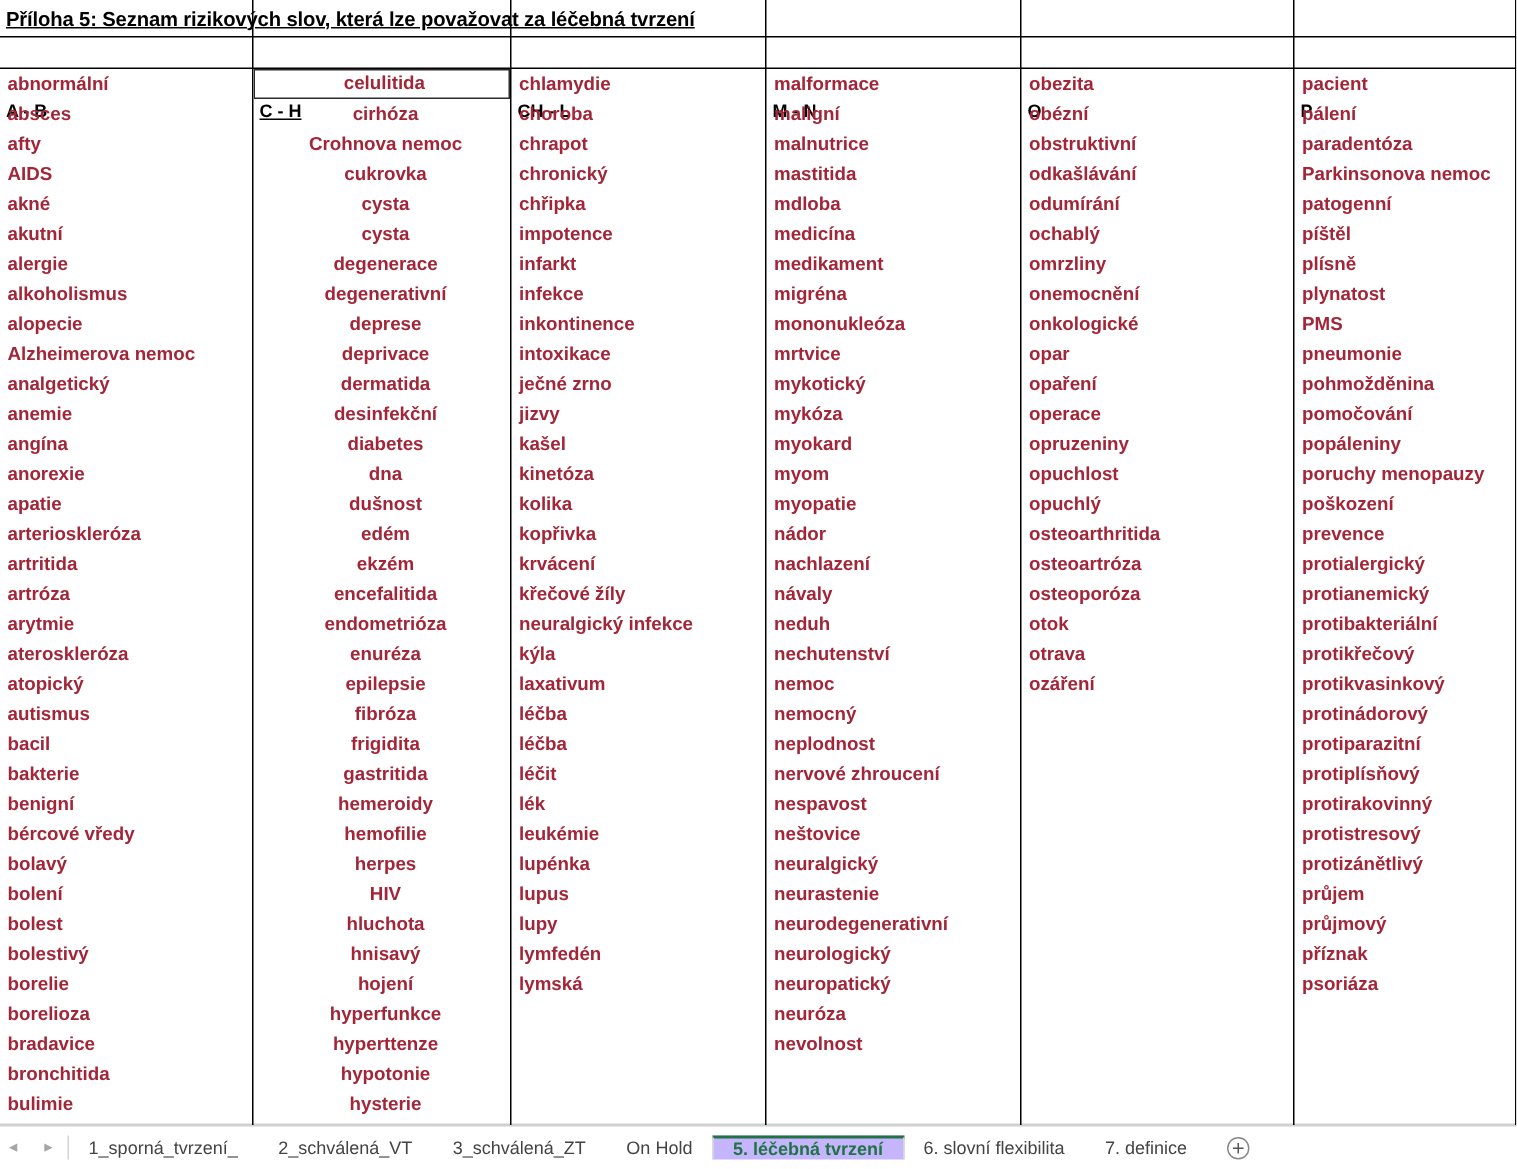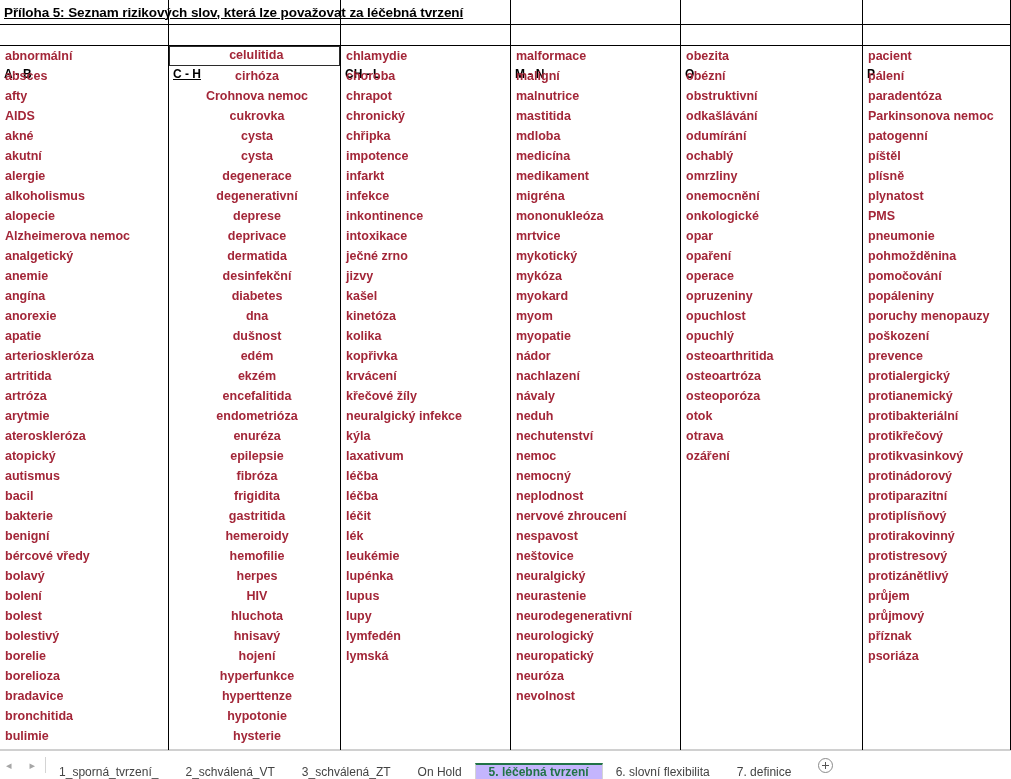--- a/index.html
+++ b/index.html
@@ -414,21 +414,21 @@
 
     </div>
   </div>
 
   <div class="tabbar">
     <div class="nav-arrows">
       <span class="arrow">◂</span>
       <span class="arrow">▸</span>
     </div>
     <div class="tab-divider"></div>
-    <div id="tabs-host" style="display:flex;align-items:flex-end;">
+    <div id="tabs-host" style="display:flex;align-items:center;">
         <div class="tab">1_sporná_tvrzení_</div>
         <div class="tab-divider"></div>
         <div class="tab">2_schválená_VT</div>
         <div class="tab-divider"></div>
         <div class="tab">3_schválená_ZT</div>
         <div class="tab-divider"></div>
         <div class="tab">On Hold</div>
         <div class="tab active">5. léčebná tvrzení</div>
         <div class="tab">6. slovní flexibilita</div>
         <div class="tab-divider"></div>

